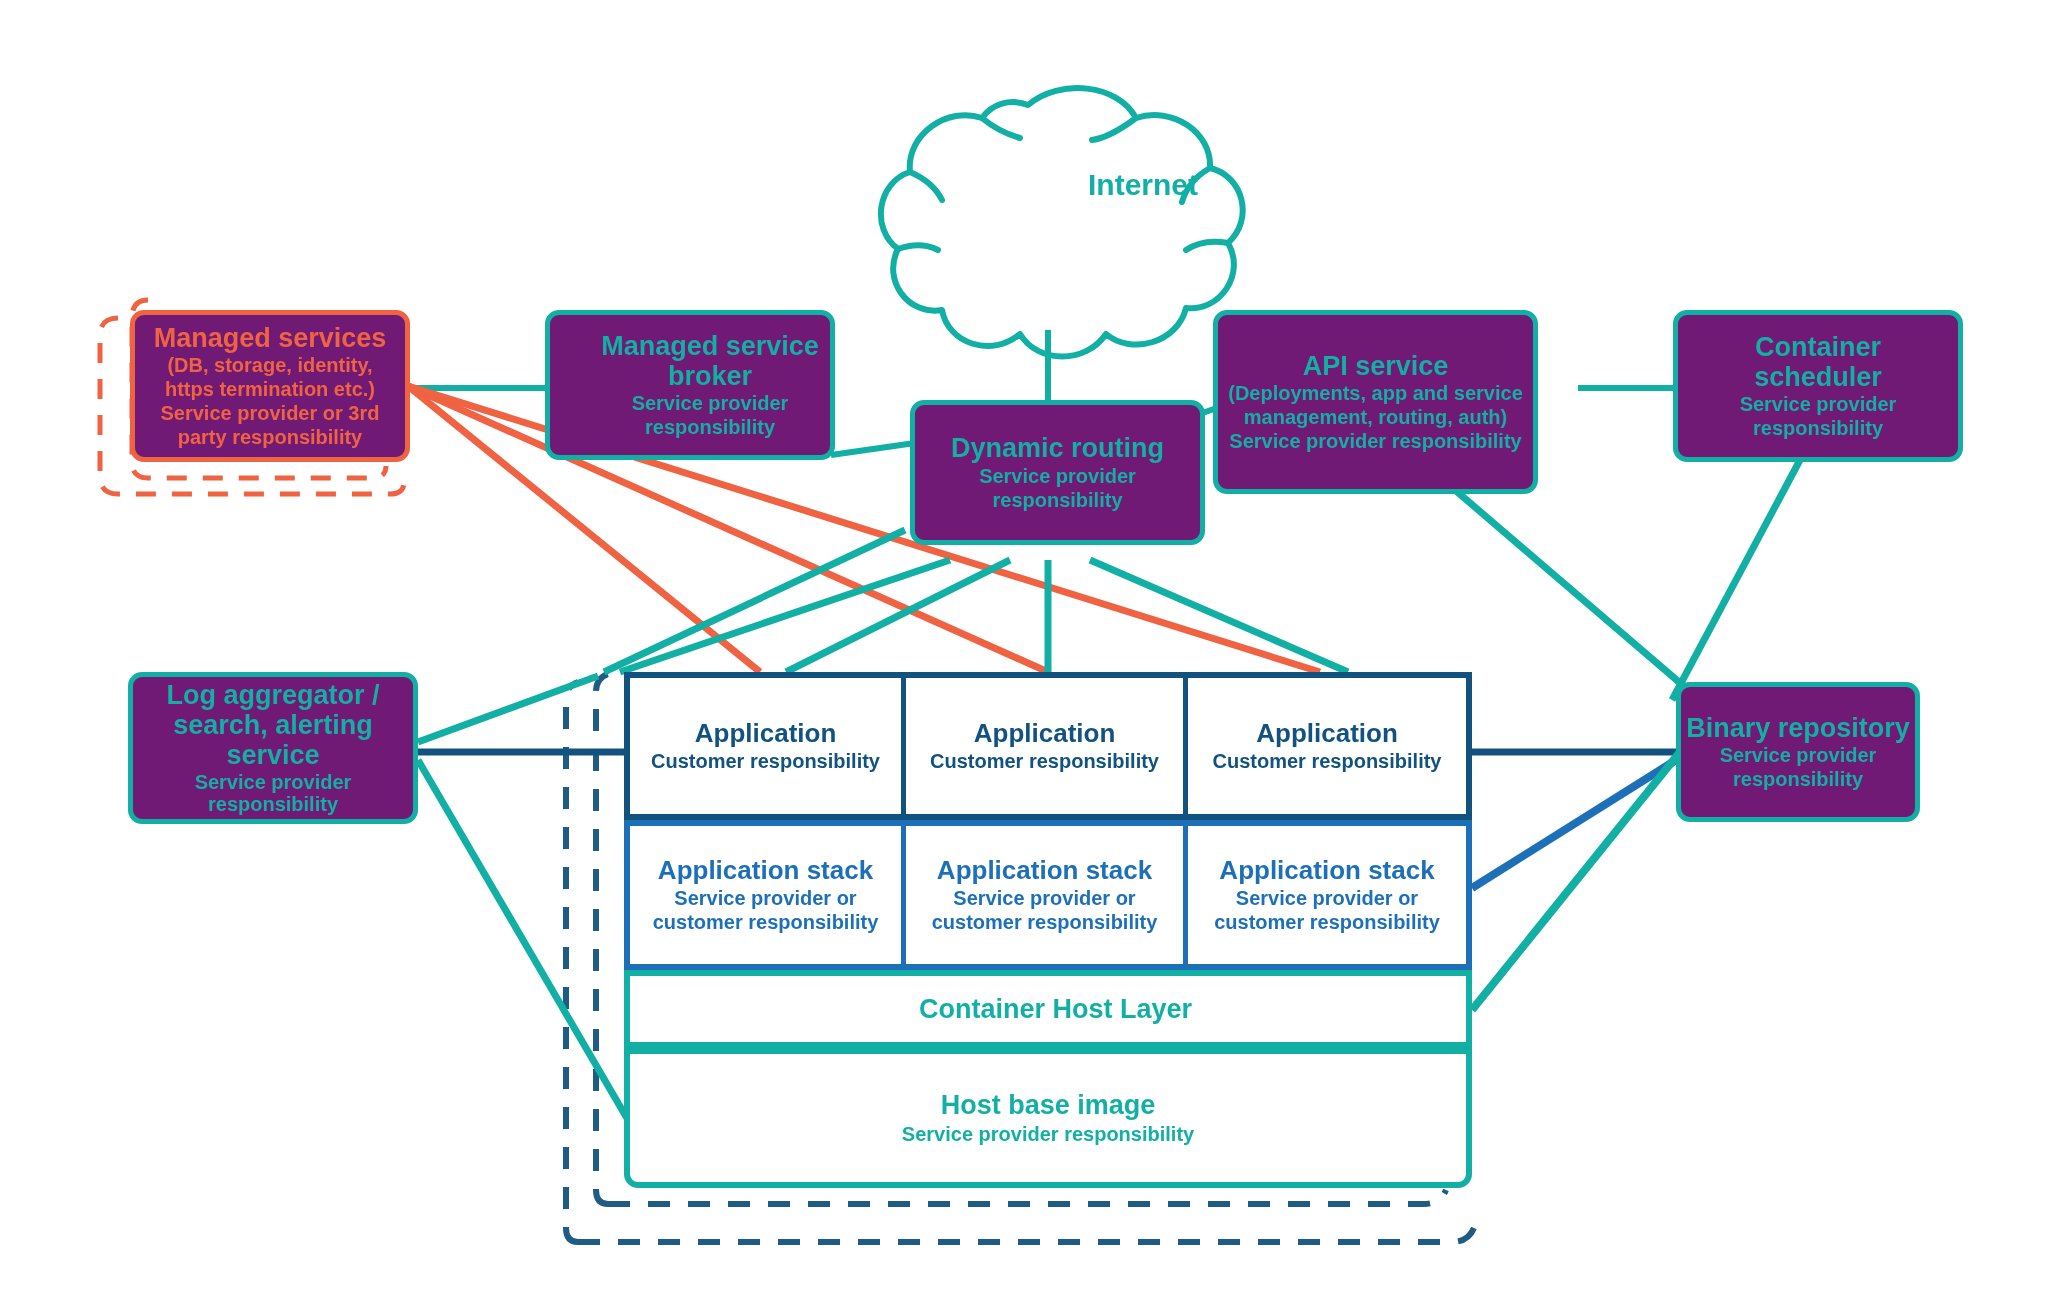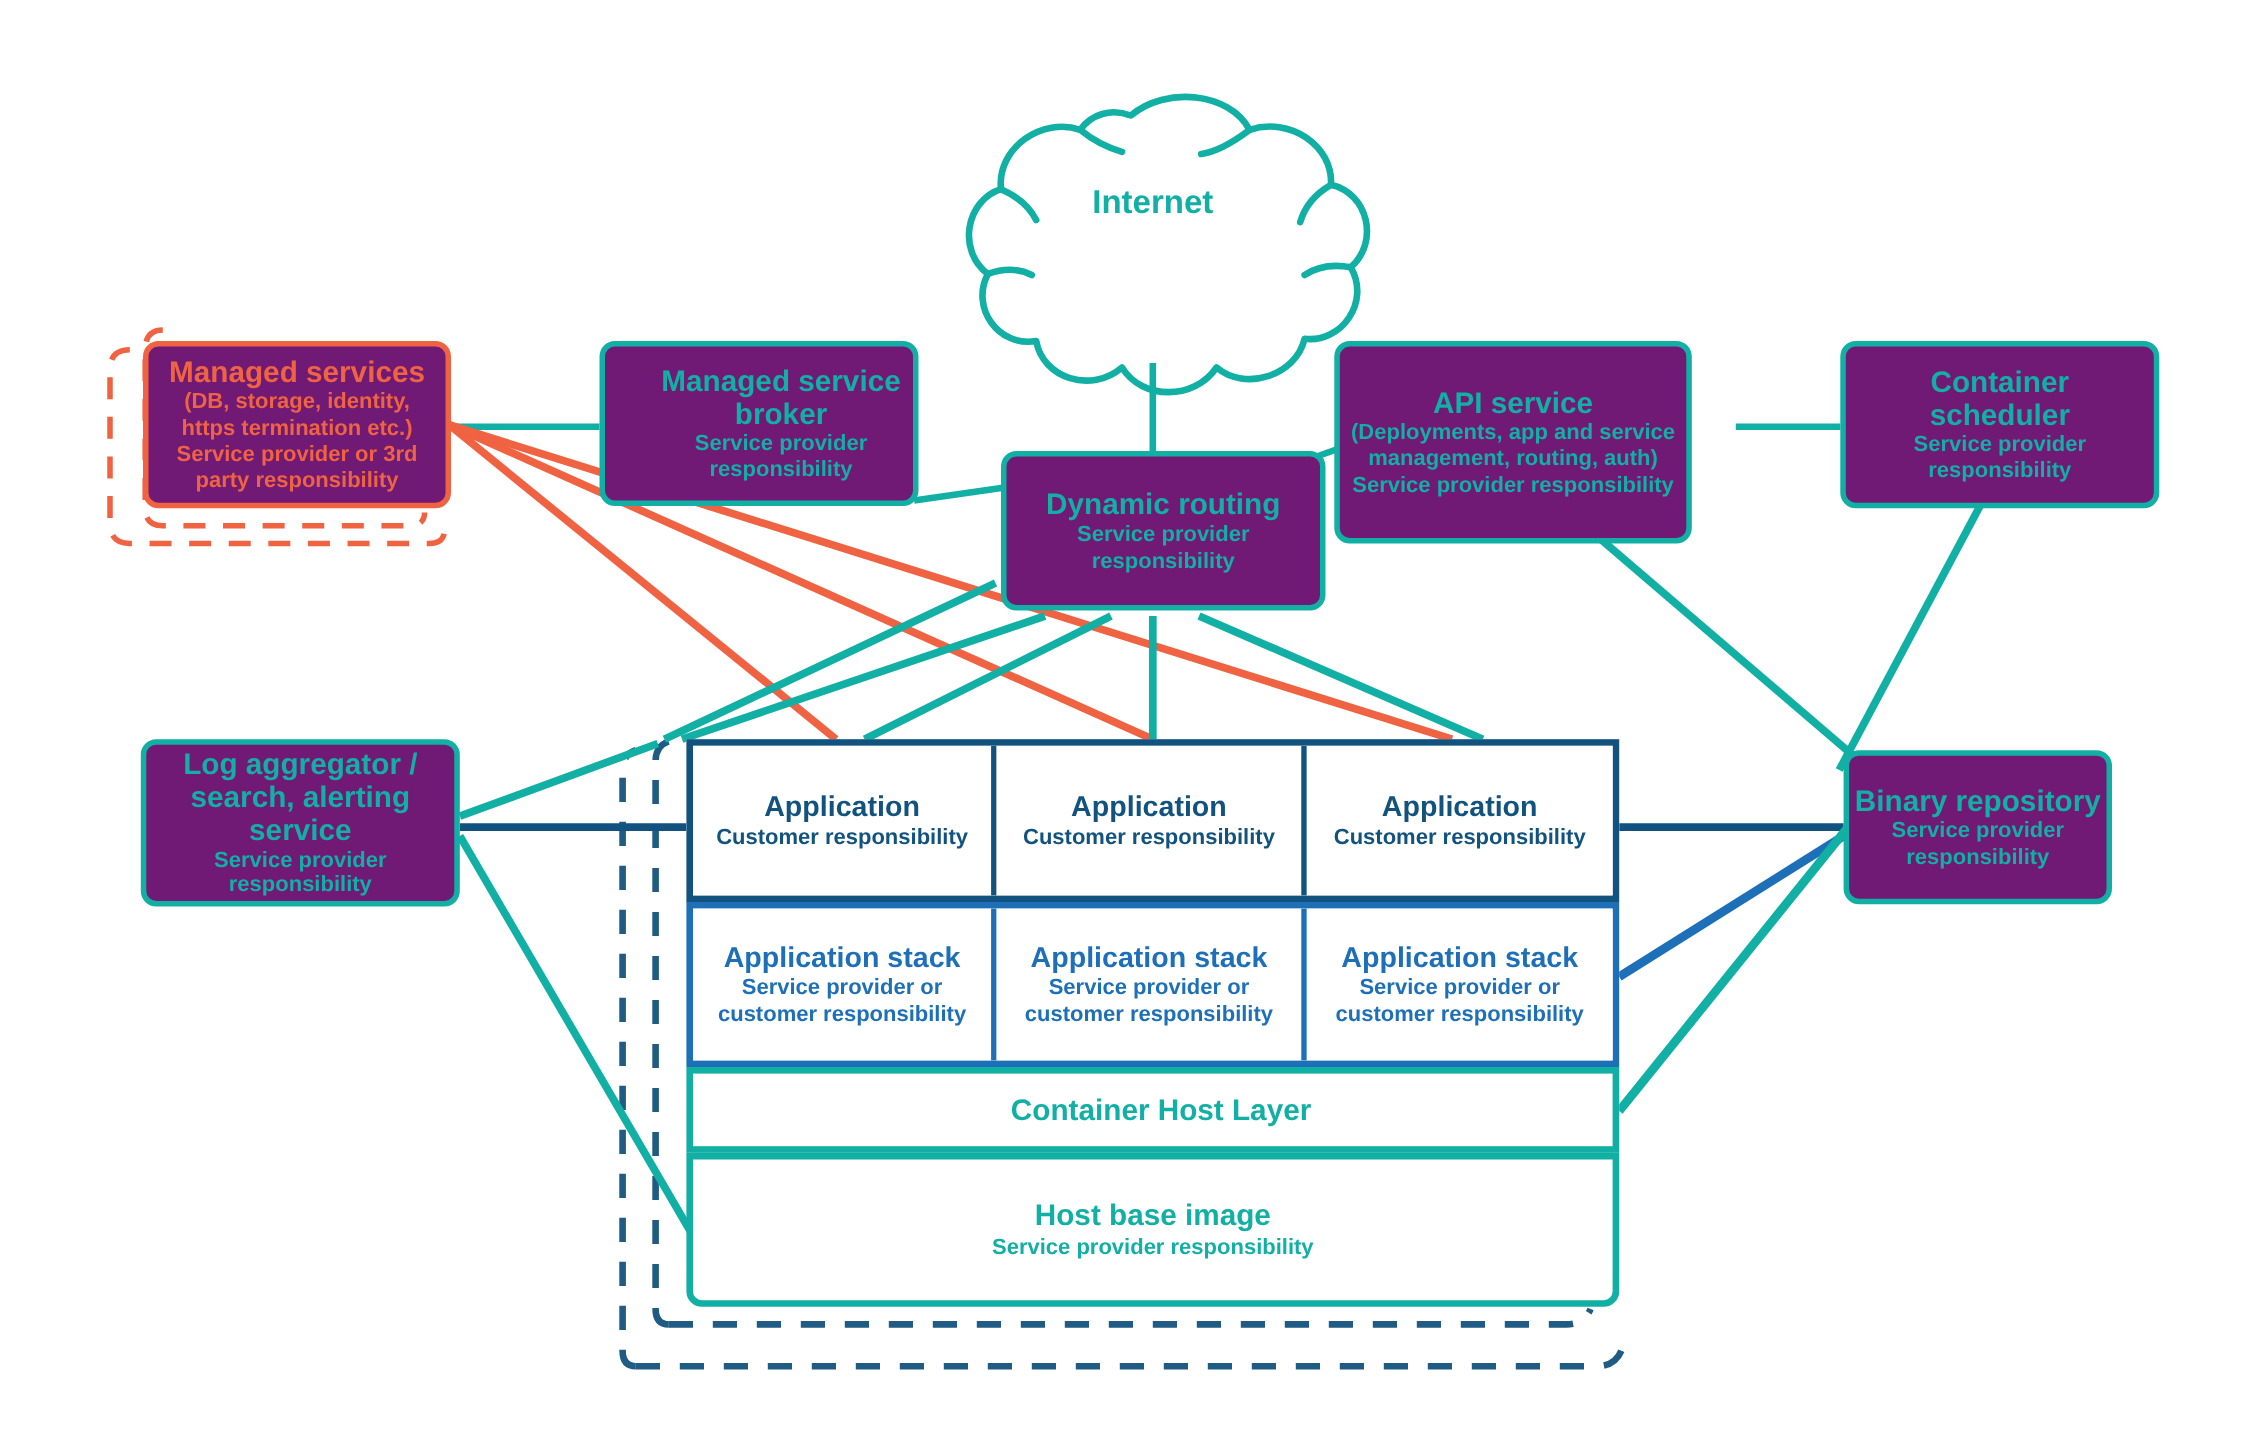--- a/index.html
+++ b/index.html
@@ -107,21 +107,21 @@
   .band .sub {
     font-weight: bold;
     font-size: 20px;
     line-height: 1.25;
   }
   .cloud-label {
     position: absolute;
     font-weight: bold;
     font-size: 30px;
     color: #12AFA5;
-    text-align: center;
+    text-align: right;
     width: 300px;
   }
 </style>
 </head>
 <body>
 
 <div id="canvas">
 
   <svg id="wires" viewBox="0 0 2048 1307">
 
@@ -200,21 +200,21 @@
     <div class="sub">party responsibility</div>
   </div>
 
   <div class="node teal-box" style="left:545px; top:310px; width:290px; height:150px;padding-left:40px;">
     <div class="title">Managed service</div>
     <div class="title">broker</div>
     <div class="sub">Service provider</div>
     <div class="sub">responsibility</div>
   </div>
 
-  <div class="node teal-box" style="left:910px; top:410px; width:295px; height:145px;">
+  <div class="node teal-box" style="left:910px; top:400px; width:295px; height:145px;">
     <div class="title">Dynamic routing</div>
     <div class="sub">Service provider</div>
     <div class="sub">responsibility</div>
   </div>
 
   <div class="node teal-box" style="left:1213px; top:310px; width:325px; height:184px;">
     <div class="title">API service</div>
     <div class="sub">(Deployments, app and service</div>
     <div class="sub">management, routing, auth)</div>
     <div class="sub">Service provider responsibility</div>

